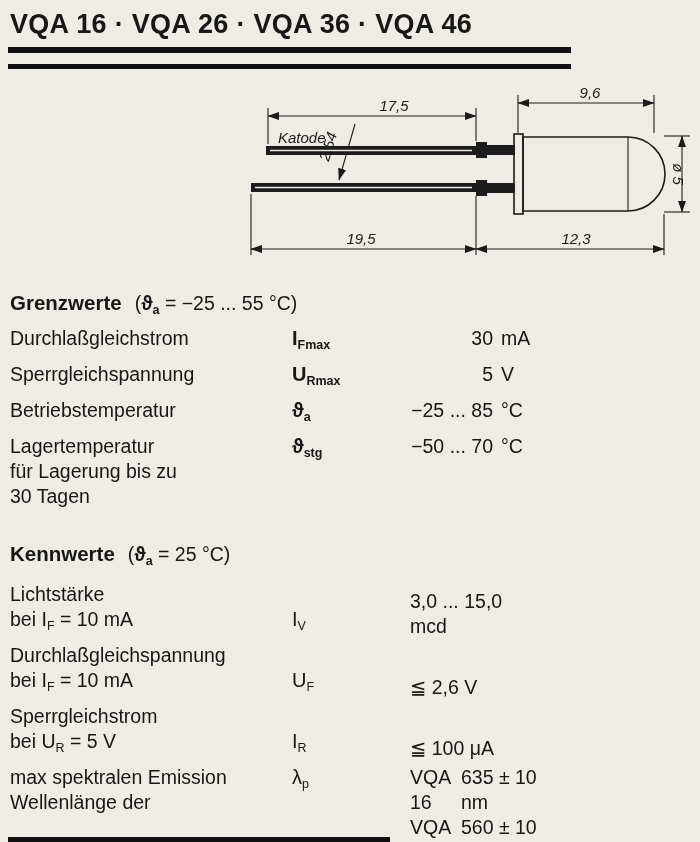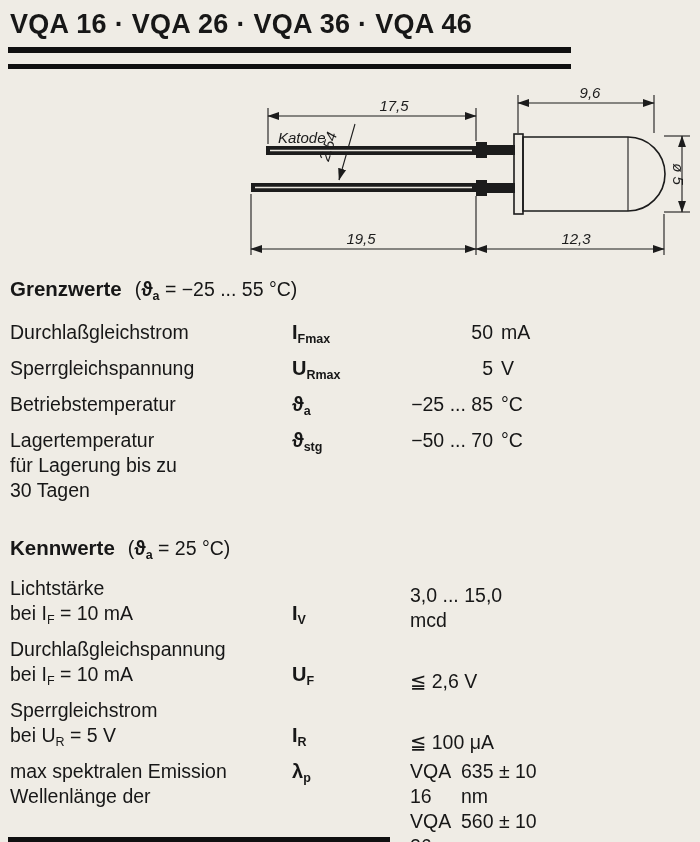--- a/index.html
+++ b/index.html
@@ -13,36 +13,36 @@
   .rule{margin:0 8px;background:#101010}
   .rule1{height:6px;margin-top:7px}
   .rule2{height:5px;margin-top:11px}
   .footer-rule{position:absolute;left:8px;bottom:0;width:382px;height:5px;background:#101010}
 
   .drawing{margin:15px 0 0 226px;height:190px}
   .drawing svg{display:block}
   .drawing text{font-family:"Liberation Sans","DejaVu Sans",sans-serif;font-style:italic;font-size:15px;fill:#1c1c1c;stroke:none}
 
   .sec{padding:0 36px 0 10px}
-  .sec-head{margin-top:2px;font-size:20.5px;line-height:26px}
+  .sec-head{margin-top:16px;font-size:20.5px;line-height:26px}
   .hname{font-weight:700}
   .cond{font-size:19.5px;margin-left:13px}
   sub.s{font-size:12.5px;vertical-align:-4px;font-weight:inherit}
 
-  .grows{margin-top:11px;font-size:19.5px}
+  .grows{margin-top:3px;font-size:19.5px}
   .grow{display:grid;grid-template-columns:282px 118px 1fr 50px;line-height:25px;margin-bottom:4px}
   .gsym{font-weight:700;font-size:20px}
   .gval{text-align:right}
   .gunit{padding-left:8px}
   .gnote{line-height:25px}
 
   .krows{margin-top:8px;font-size:19.5px}
   .krow{display:grid;grid-template-columns:282px 118px 1fr;line-height:25px;margin-bottom:4px;align-items:end}
   .krow4{display:grid;grid-template-columns:282px 118px 1fr;line-height:25px;margin-bottom:2px;align-items:start}
-  .ksym{font-weight:700;font-size:20px}
+  .ksym{font-weight:400;font-size:20px}
   .kval{text-align:left}
   .lsym{font-weight:400}
   .vrow{display:flex;justify-content:space-between}
   .vname{font-weight:400}
 </style>
 </head>
 <body>
 
 <div class="page">
 
@@ -110,21 +110,21 @@
 
   <div class="sec">
     <div class="sec-head">
       <span class="hname">Grenzwerte</span><span class="cond"><span>(</span><b><span>ϑ</span><sub class="s">a</sub></b><span> = −25 ... 55 °C)</span></span>
     </div>
 
     <div class="grows">
       <div class="grow">
         <div>Durchlaßgleichstrom</div>
         <div class="gsym"><span>I</span><sub class="s">Fmax</sub></div>
-        <div class="gval">50</div>
+        <div class="gval">30</div>
         <div class="gunit">mA</div>
       </div>
       <div class="grow">
         <div>Sperrgleichspannung</div>
         <div class="gsym"><span>U</span><sub class="s">Rmax</sub></div>
         <div class="gval">5</div>
         <div class="gunit">V</div>
       </div>
       <div class="grow">
         <div>Betriebstemperatur</div>

